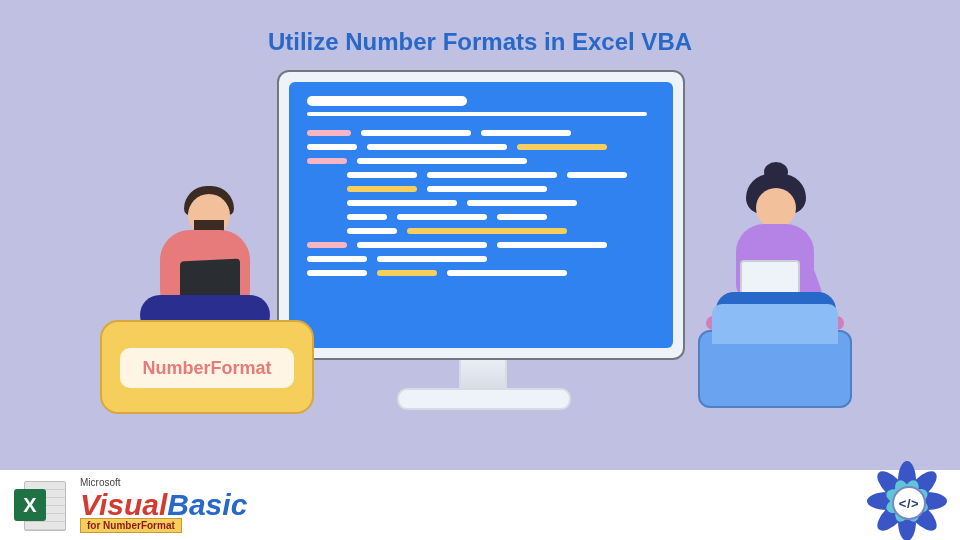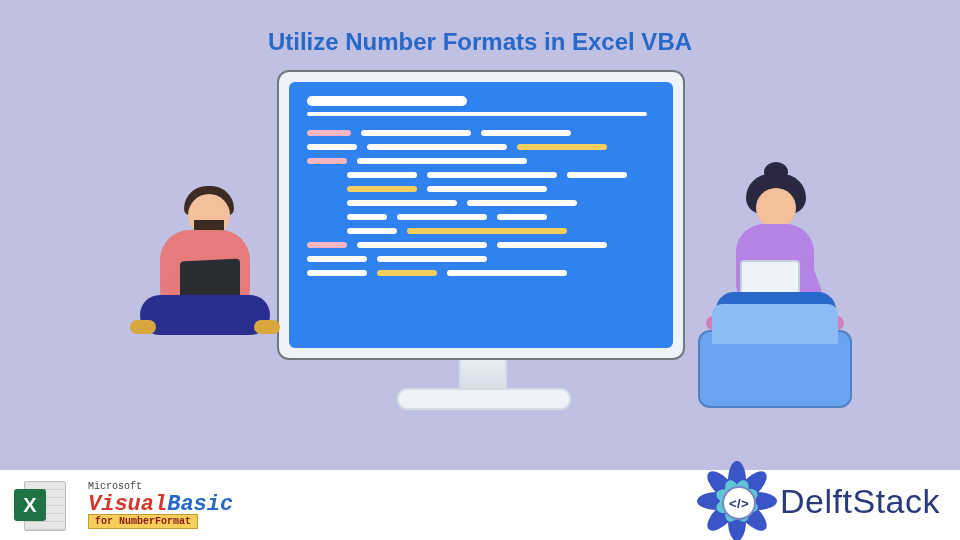--- a/index.html
+++ b/index.html
@@ -135,22 +135,22 @@
   
   .bottom-bar{
     position:absolute;left:0;bottom:0;width:960px;height:70px;
     background:#ffffff;
     display:flex;align-items:center;
   }
   .excel-logo{margin-left:14px;width:52px;height:52px;border-radius:4px;position:relative;}
   .excel-back{width:40px;height:48px;background:#e6e6e6;border:1px solid #bdbdbd;position:absolute;right:0;top:2px;border-radius:2px;}
   .excel-back .row{height:7px;border-bottom:1px solid #cfcfcf;}
   .excel-badge{position:absolute;left:0;top:10px;width:32px;height:32px;background:#1f7244;color:#fff;font-weight:700;font-size:20px;text-align:center;line-height:32px;border-radius:3px;}
-  .vb-logo{margin-left:22px;font-size:11px;color:#222;line-height:1.05;font-family:Liberation Mono, monospace;}
-  .vb-brand{font-style:italic;font-weight:700;font-size:22px;}
+  .vb-logo{margin-left:14px;font-size:11px;color:#222;line-height:1.05;}
+  .vb-brand{font-style:italic;font-weight:700;font-size:30px;}
   .vb-brand .v{color:#d43a2f;}
   .vb-brand .b{color:#2768c9;}
   .vb-small{font-size:10px;color:#444;}
   .vb-apps{background:#f6ce5b;color:#8b1a1a;font-weight:700;font-size:10px;padding:1px 6px;border:1px solid #c99a30;}
   .delft{
     position:absolute;right:20px;bottom:6px;
     display:flex;align-items:center;gap:10px;
     color:#2a3a7a;font-size:34px;font-weight:500;
     letter-spacing:0.5px;
   }
@@ -230,20 +230,23 @@
 <div class="figure-left">
   <div class="pl-hair"></div>
   <div class="pl-head"></div>
   <div class="pl-beard"></div>
   <div class="pl-torso"></div>
   <div class="pl-arm"></div>
   <div class="pl-laptop"></div>
   <div class="pl-legs"></div>
   <div class="pl-foot1"></div>
   <div class="pl-foot2"></div>
+  <div class="cushion-yellow">
+    <div class="cushion-label">NumberFormat</div>
+  </div>
 </div>
 
 <div class="figure-right">
   <div class="pr-bun"></div>
   <div class="pr-hair"></div>
   <div class="pr-head"></div>
   <div class="pr-torso"></div>
   <div class="pr-arm"></div>
   <div class="pr-laptop"></div>
   <div class="pr-legs"></div>
@@ -284,15 +287,14 @@
       <div class="petal2" style="transform:translate(-50%,-100%) rotate(22deg)"></div>
       <div class="petal2" style="transform:translate(-50%,-100%) rotate(67deg)"></div>
       <div class="petal2" style="transform:translate(-50%,-100%) rotate(112deg)"></div>
       <div class="petal2" style="transform:translate(-50%,-100%) rotate(157deg)"></div>
       <div class="petal2" style="transform:translate(-50%,-100%) rotate(202deg)"></div>
       <div class="petal2" style="transform:translate(-50%,-100%) rotate(247deg)"></div>
       <div class="petal2" style="transform:translate(-50%,-100%) rotate(292deg)"></div>
       <div class="petal2" style="transform:translate(-50%,-100%) rotate(337deg)"></div>
       <div class="delft-center">&lt;/&gt;</div>
     </div>
-    <span>DelftStack</span>
   </div>
 </div>
 
 </body></html>

